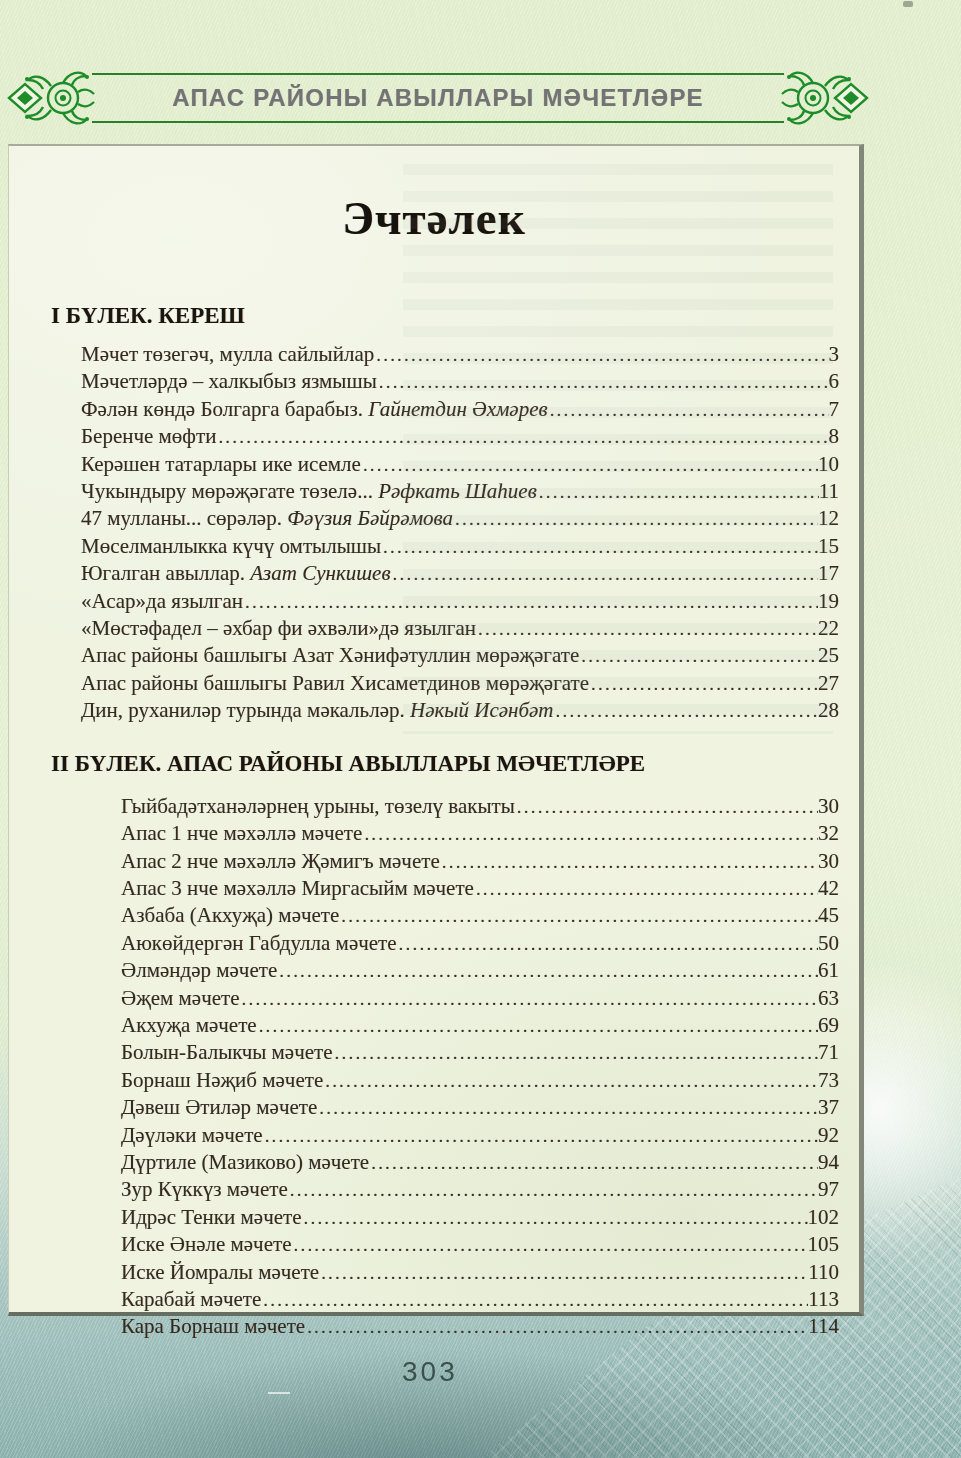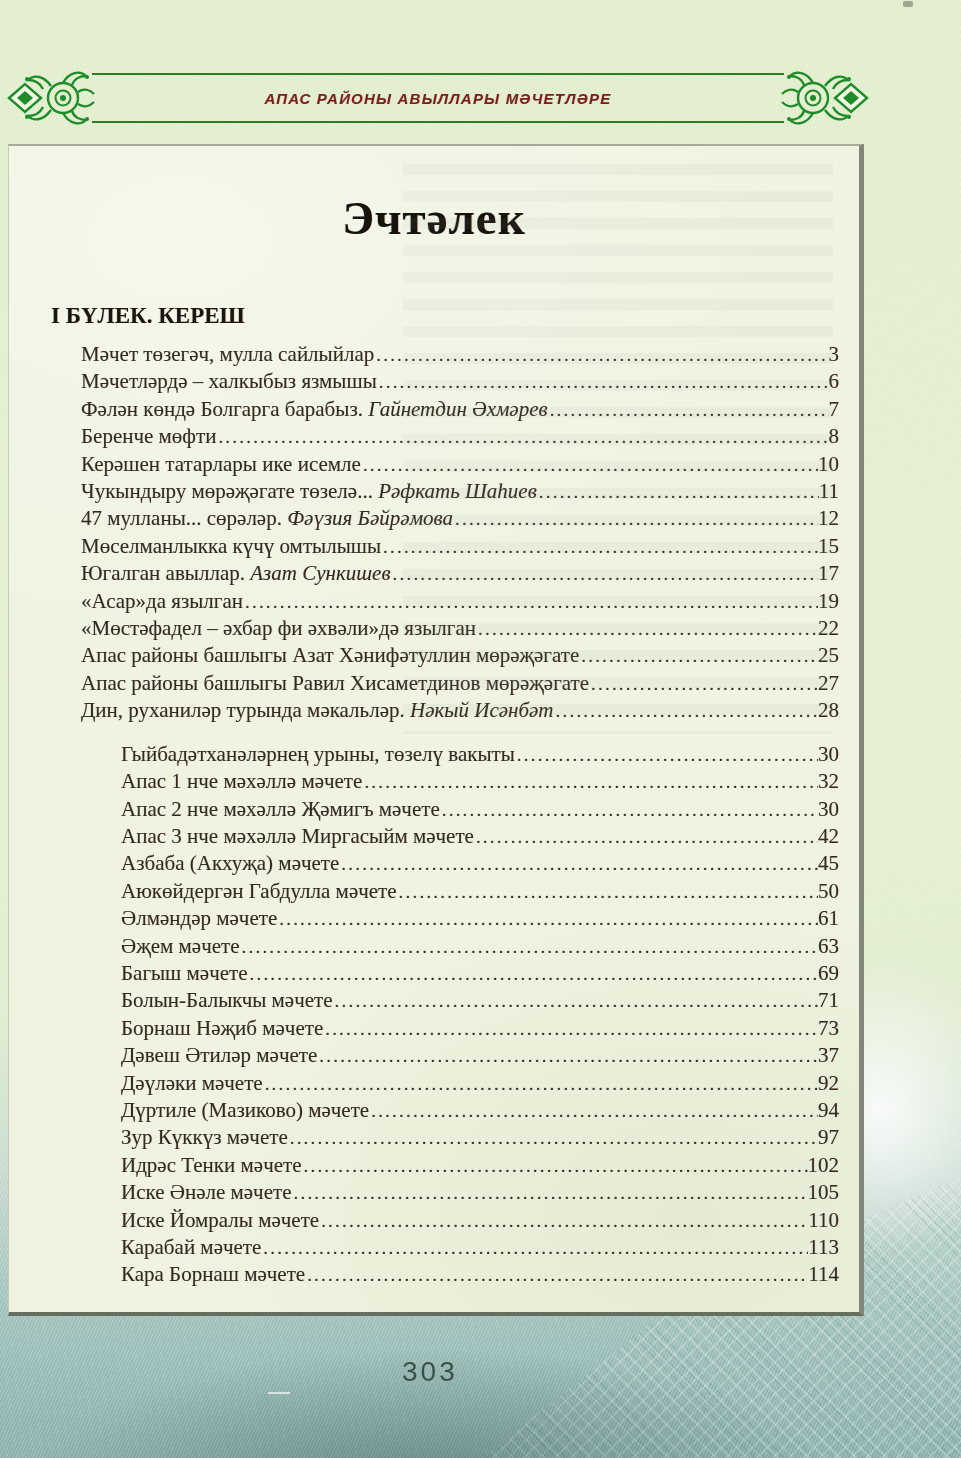--- a/index.html
+++ b/index.html
@@ -41,24 +41,23 @@
   
   .header-band{position:absolute;left:6px;top:64px;width:864px;height:68px;}
   .h-line{position:absolute;left:86px;right:86px;height:2px;background:#2a7e2c;}
   .h-line.top{top:9px;}
   .h-line.bot{bottom:9px;}
   .ornament{position:absolute;top:0;width:92px;height:68px;}
   .ornament.left{left:0;}
   .ornament.right{right:0;transform:scaleX(-1);}
   .banner-title{
     position:absolute;inset:0;display:flex;align-items:center;justify-content:center;
-    font-family:"Liberation Sans",sans-serif;font-size:15px;font-weight:700;
-    letter-spacing:1.2px;color:#7f1d1d;
+    font-family:"Liberation Sans",sans-serif;font-size:24px;font-weight:700;
+    letter-spacing:1.2px;color:#737373;
     text-shadow:.5px 0 rgba(60,130,190,.25),-.5px 0 rgba(190,80,50,.2);
-    font-style:italic;
   }
 
   
   .paper{
     position:absolute;left:8px;top:144px;width:850px;height:1166px;
     background:
       radial-gradient(120% 60% at 20% 8%,rgba(255,255,255,.35),transparent 60%),
       radial-gradient(100% 50% at 80% 92%,rgba(219,227,199,.55),transparent 60%),
       #eff3e0;
     border-top:2px solid #a8ab99;
@@ -247,20 +246,21 @@
           </div>
           <div class="toc-row">
             <span class="t">Дин, руханиләр турында мәкальләр.</span>
             <span class="author">&nbsp;Нәкый Исәнбәт</span>
             <span class="dots"></span>
             <span class="pagenum">28</span>
           </div>
         </div>
       </div>
       <div class="toc-section">
+        <h2 class="heading">II БҮЛЕК. АПАС РАЙОНЫ АВЫЛЛАРЫ МӘЧЕТЛӘРЕ</h2>
         <div class="toc-list">
           <div class="toc-row">
             <span class="t">Гыйбадәтханәләрнең урыны, төзелү вакыты</span>
             <span class="dots"></span>
             <span class="pagenum">30</span>
           </div>
           <div class="toc-row">
             <span class="t">Апас 1 нче мәхәллә мәчете</span>
             <span class="dots"></span>
             <span class="pagenum">32</span>
@@ -289,21 +289,21 @@
             <span class="t">Әлмәндәр мәчете</span>
             <span class="dots"></span>
             <span class="pagenum">61</span>
           </div>
           <div class="toc-row">
             <span class="t">Әҗем мәчете</span>
             <span class="dots"></span>
             <span class="pagenum">63</span>
           </div>
           <div class="toc-row">
-            <span class="t">Багыш мәчете</span>
+            <span class="t">Акхуҗа мәчете</span>
             <span class="dots"></span>
             <span class="pagenum">69</span>
           </div>
           <div class="toc-row">
             <span class="t">Болын-Балыкчы мәчете</span>
             <span class="dots"></span>
             <span class="pagenum">71</span>
           </div>
           <div class="toc-row">
             <span class="t">Борнаш Нәҗиб мәчете</span>

